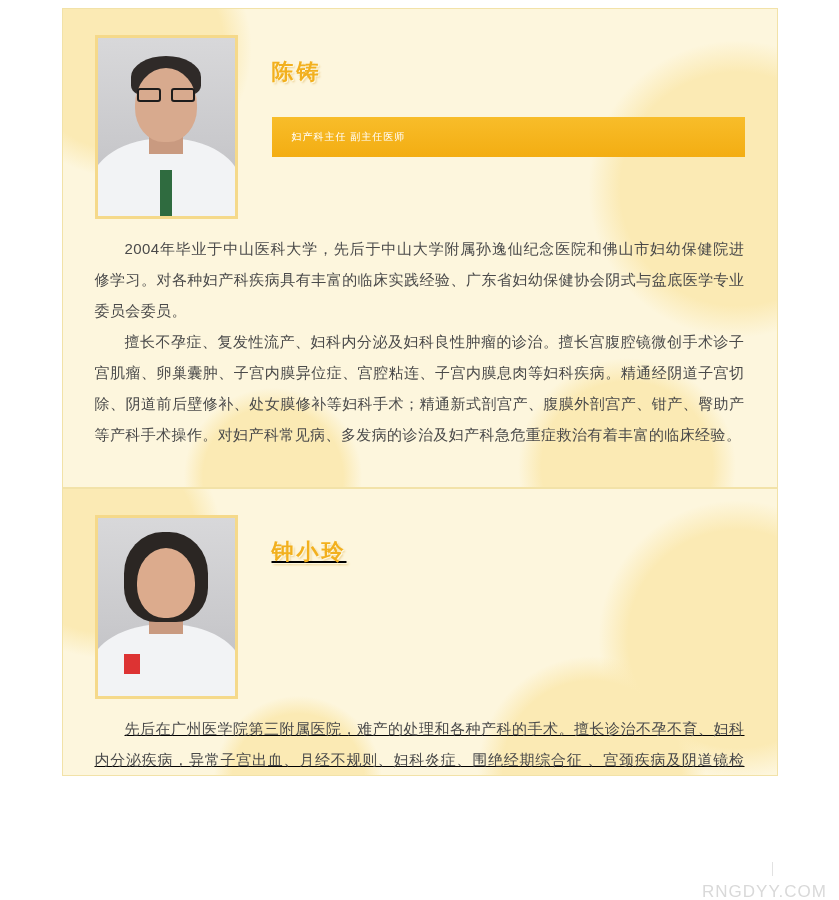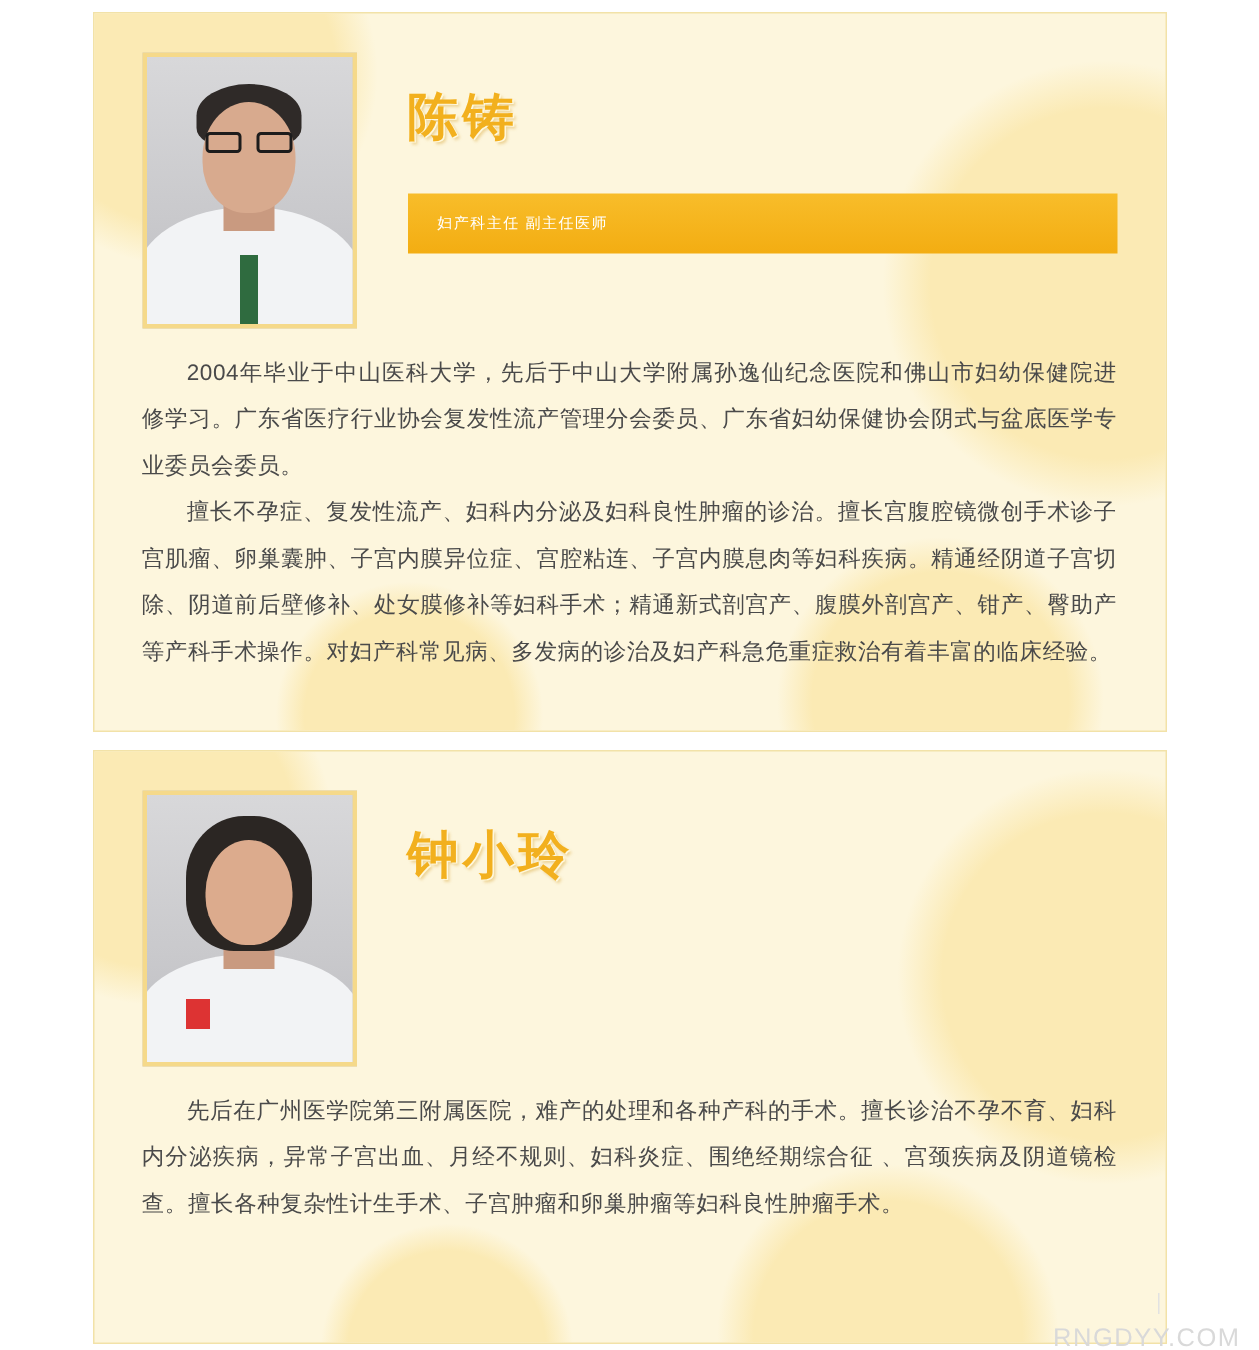--- a/index.html
+++ b/index.html
@@ -23,21 +23,21 @@
   .card {
     position: relative;
     margin: 0 auto;
     width: 716px;
     background: #fdf6dd;
     border: 1px solid #f2e2a8;
     box-sizing: border-box;
     overflow: hidden;
   }
   .card-1 { margin-top: 8px; height: 480px; }
-  .card-2 { margin-top: 12px; height: 396px; }
+  .card-2 { margin-top: 0; height: 288px; text-decoration: underline; }
 
   
   .flower {
     position: absolute;
     border-radius: 50%;
     background: radial-gradient(circle at 50% 50%, #fbeab4 0%, #fbeab4 55%, rgba(251,234,180,0) 70%);
     pointer-events: none;
   }
 
   .card-inner {
@@ -75,21 +75,21 @@
   .ph-glasses i.r { right: 0; }
   .ph-tie { position: absolute; left: 50%; transform: translateX(-50%); bottom: 0; width: 12px; height: 46px; background: #2f6b3f; z-index: 3; }
   .ph-badge { position: absolute; left: 26px; bottom: 22px; width: 16px; height: 20px; background: #d33; z-index: 4; }
 
   .head-text {
     flex: 1 1 auto;
     padding-left: 34px;
     padding-top: 26px;
   }
   .doc-name {
-    font-size: 34px;
+    font-size: 22px;
     font-weight: bold;
     color: #f2b01e;
     letter-spacing: 3px;
     text-shadow: 1px 1px 0 #fff8dd, 2px 2px 2px rgba(210,150,20,0.35);
     margin: 0 0 34px 0;
     line-height: 1;
   }
   .title-bar {
     background: #f6b61f;
     background: linear-gradient(180deg,#f8bd2a 0%, #f3ad12 100%);
@@ -156,21 +156,21 @@
               <i class="r"></i>
             </div>
           <div class="ph-tie"></div>
         </div>
         <div class="head-text">
           <div class="doc-name">陈铸</div>
           <div class="title-bar">妇产科主任  副主任医师</div>
         </div>
       </div>
       <div class="body-text">
-        <p>2004年毕业于中山医科大学，先后于中山大学附属孙逸仙纪念医院和佛山市妇幼保健院进修学习。广东省医疗行业协会复发性流产管理分会委员、广东省妇幼保健协会阴式与盆底医学专业委员会委员。</p>
+        <p>2004年毕业于中山医科大学，先后于中山大学附属孙逸仙纪念医院和佛山市妇幼保健院进修学习。对各种妇产科疾病具有丰富的临床实践经验、广东省妇幼保健协会阴式与盆底医学专业委员会委员。</p>
         <p>擅长不孕症、复发性流产、妇科内分泌及妇科良性肿瘤的诊治。擅长宫腹腔镜微创手术诊子宫肌瘤、卵巢囊肿、子宫内膜异位症、宫腔粘连、子宫内膜息肉等妇科疾病。精通经阴道子宫切除、阴道前后壁修补、处女膜修补等妇科手术；精通新式剖宫产、腹膜外剖宫产、钳产、臀助产等产科手术操作。对妇产科常见病、多发病的诊治及妇产科急危重症救治有着丰富的临床经验。</p>
       </div>
     </div>
   </div>
 
   <div class="card card-2">
     <div class="flower" style="width:240px;height:240px;left:-80px;top:-70px;"></div>
     <div class="flower" style="width:280px;height:280px;right:-100px;top:10px;"></div>
     <div class="flower" style="width:230px;height:230px;right:70px;bottom:-110px;"></div>
     <div class="flower" style="width:170px;height:170px;left:150px;bottom:-90px;"></div>

